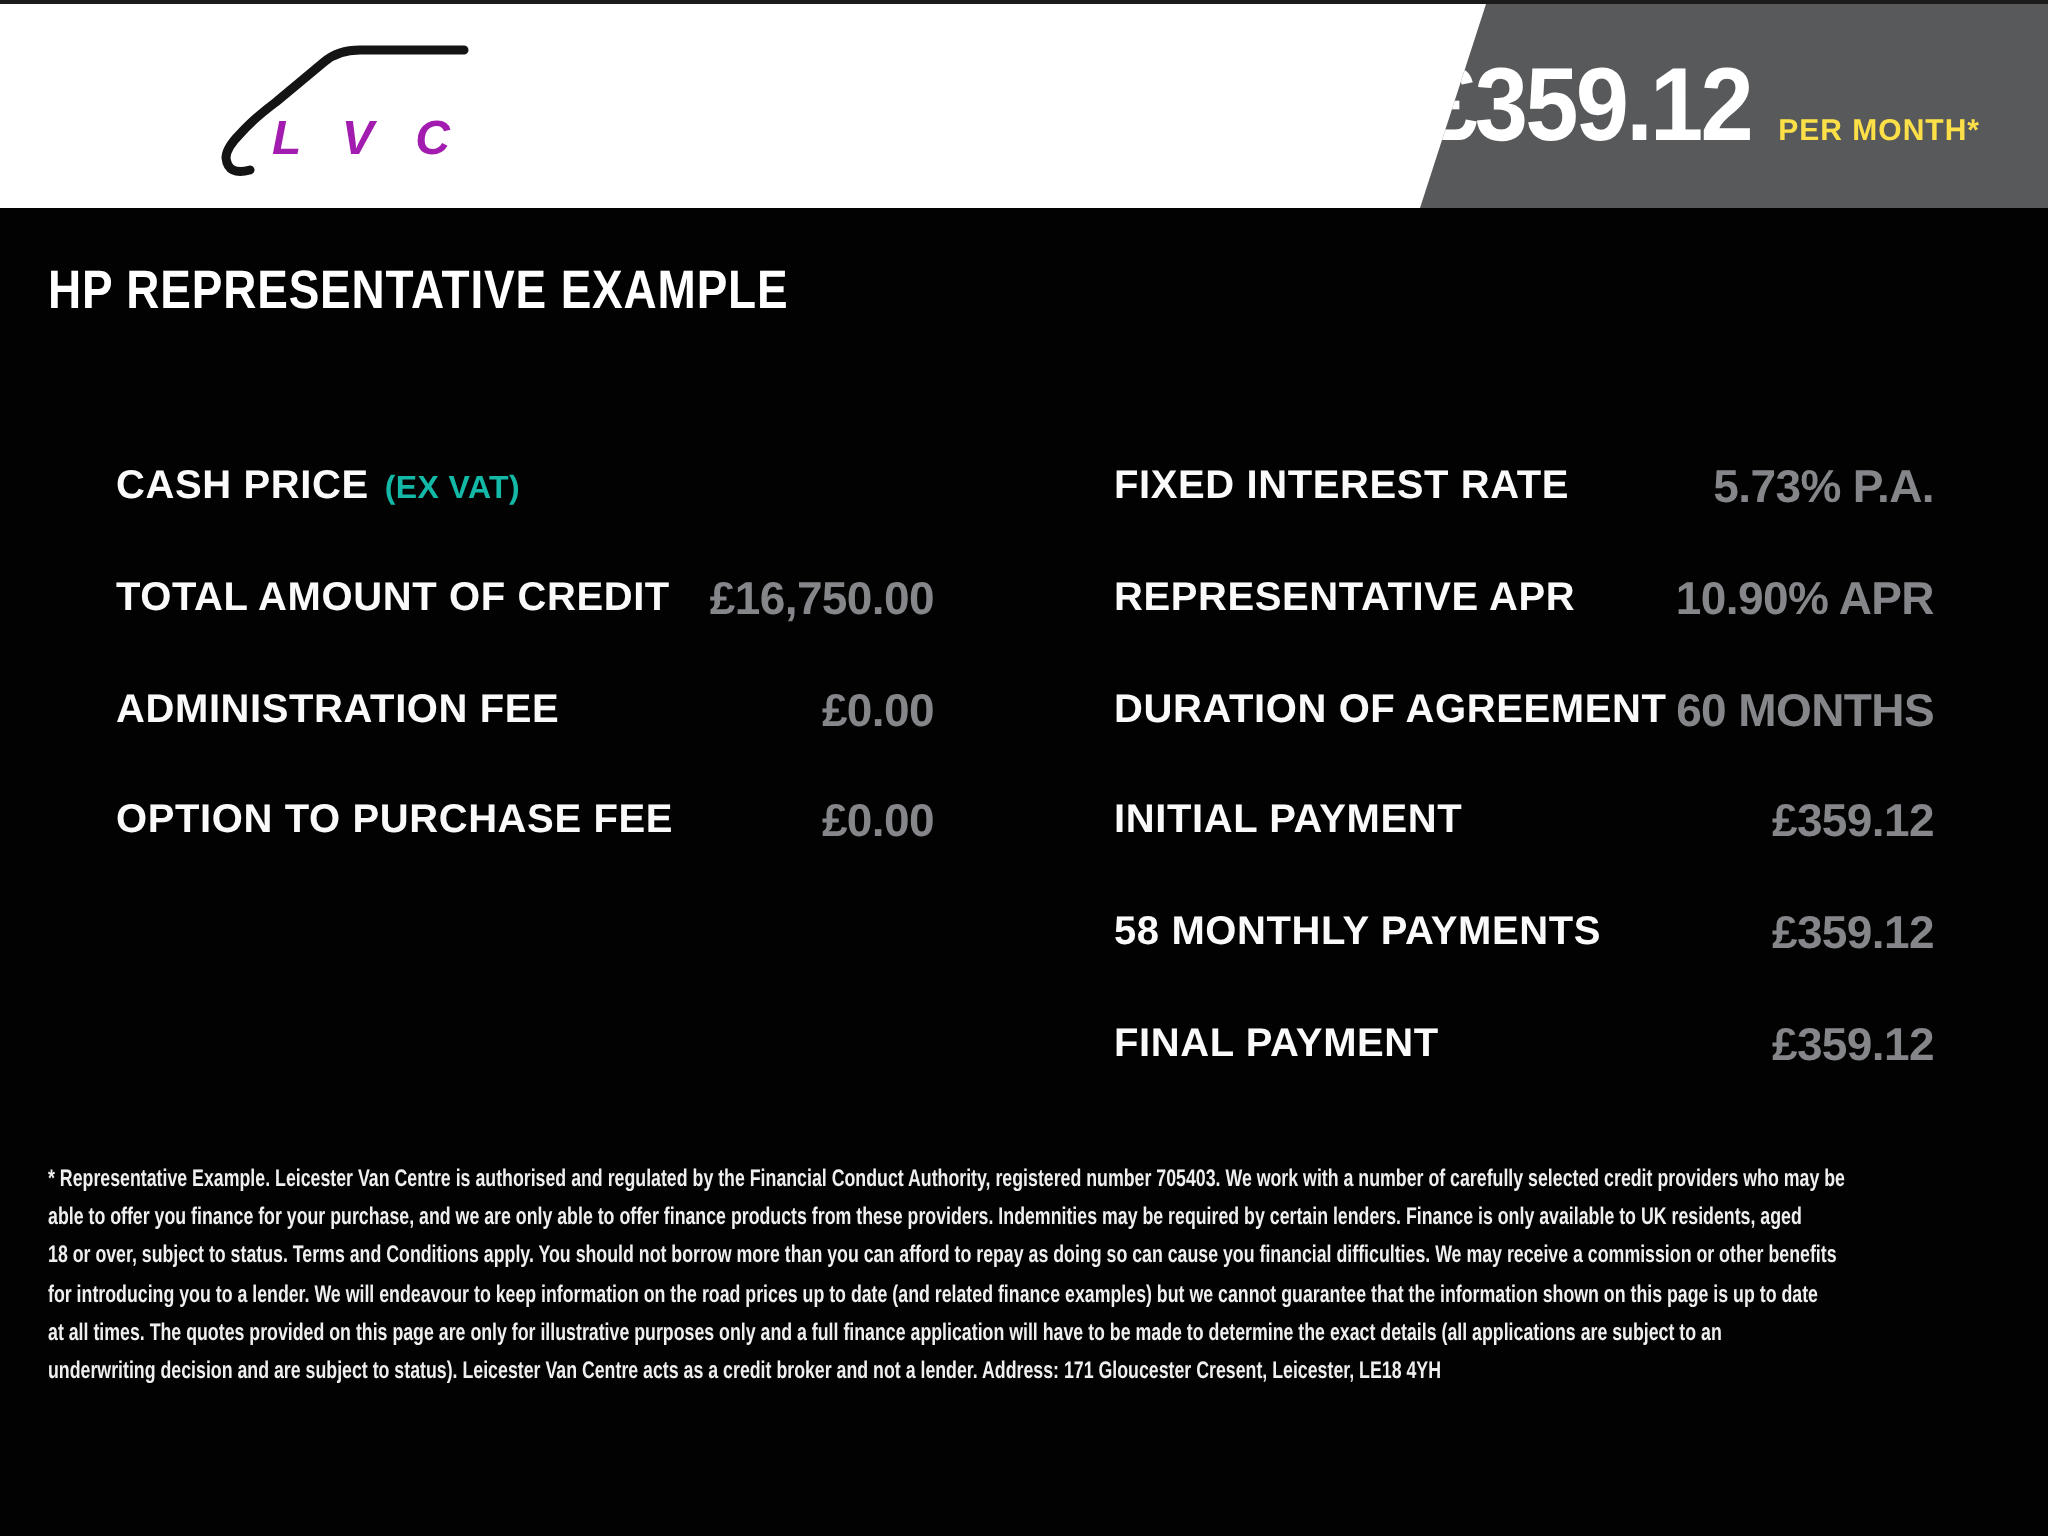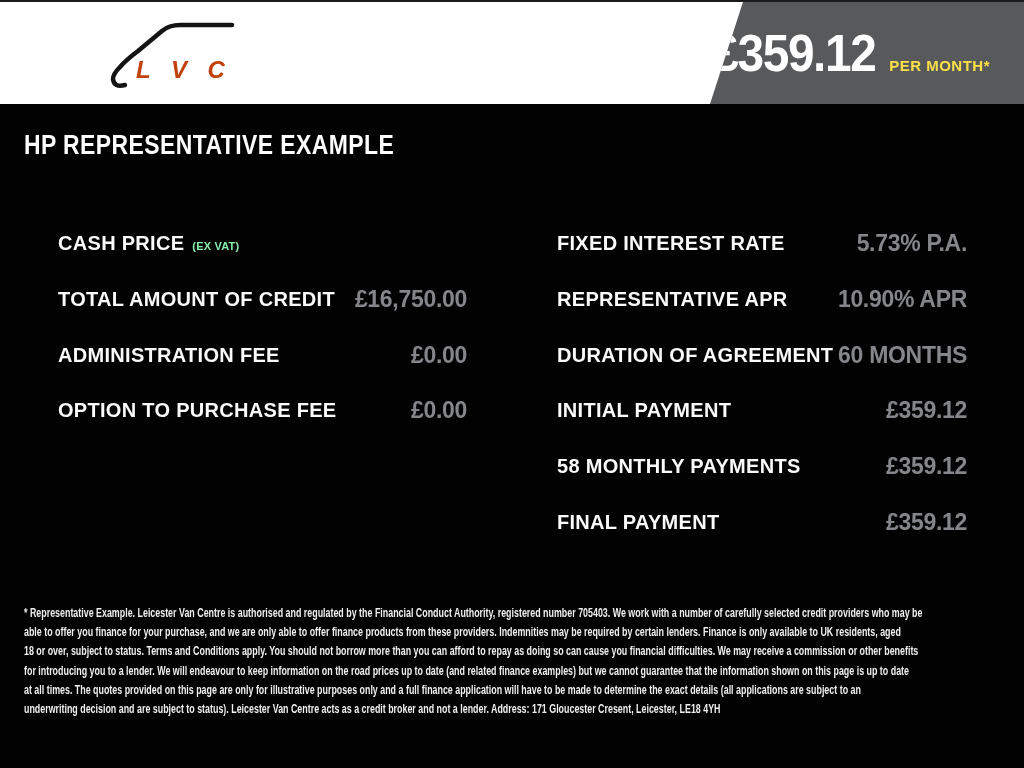--- a/index.html
+++ b/index.html
@@ -13,21 +13,21 @@
 
   .topline { height:2px; background:#1b1b1b; }
 
   .header { position:relative; height:102px; background:var(--header_bg,#fff); }
 
   .logo { position:absolute; left:110px; top:9px; width:134px; height:82px; }
   .logo svg { position:absolute; left:0; top:0; }
   .logo-letters {
     position:absolute; left:26px; top:45px;
     font-size:24px; font-weight:bold; font-style:italic;
-    letter-spacing:7px; color:#c2410c; white-space:nowrap;
+    letter-spacing:7px; color:#a21caf; white-space:nowrap;
   }
 
   .price-tag {
     position:absolute; left:710px; right:0; top:0; bottom:0;
     background:var(--tag_bg,#58595b);
     clip-path: polygon(33px 0, 100% 0, 100% 100%, 0 100%);
     display:flex; align-items:center; justify-content:flex-end;
     padding-right:34px;
   }
   .price-wrap { display:flex; align-items:baseline; }
@@ -54,29 +54,29 @@
   .col.right { width:410px; }
   .row {
     height:55.7px; display:flex; align-items:center;
     justify-content:space-between;
   }
   .lbl {
     font-size:20px; font-weight:bold; color:#fafafa;
     letter-spacing:0.3px; white-space:nowrap;
   }
   .lbl .sub {
-    font-size:11px; font-weight:bold; color:#86efac;
+    font-size:16px; font-weight:bold; color:#14b8a6;
     margin-left:8px; letter-spacing:0.2px;
   }
   .val {
     font-size:23px; font-weight:bold; color:var(--value,#84868a);
     letter-spacing:-0.3px; white-space:nowrap; text-align:right;
   }
 
-  .fineprint { position:absolute; left:24px; top:604px; width:976px; }
+  .fineprint { position:absolute; left:24px; top:580px; width:976px; }
   .fp-line {
     font-size:12px; font-weight:bold; color:#efefef;
     line-height:19.2px; white-space:nowrap;
     transform:scaleX(0.74); transform-origin:left center;
   }
 </style>
 </head>
 <body>
 
 <div class="page">

